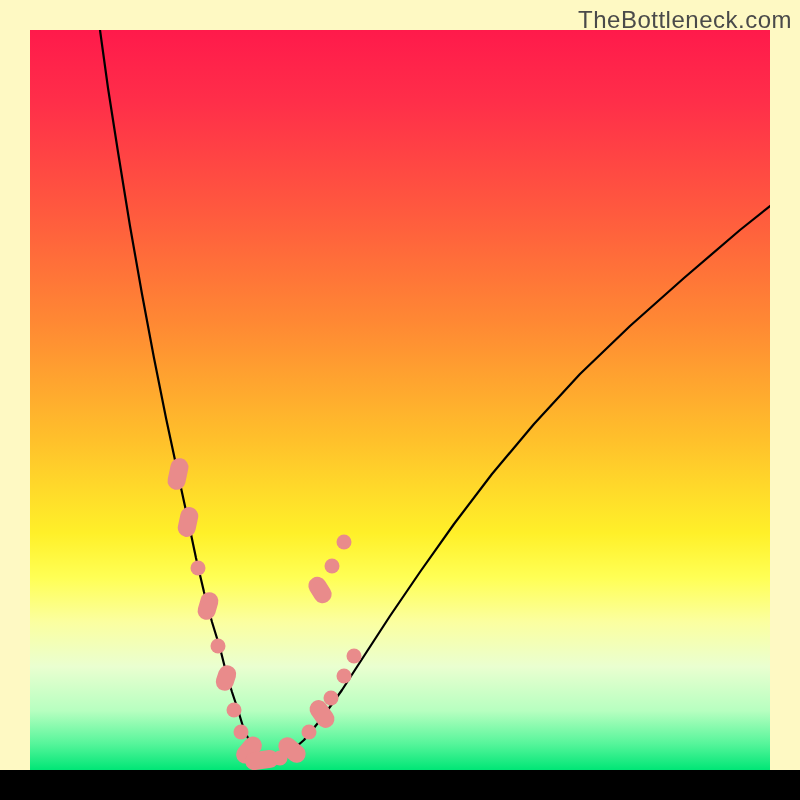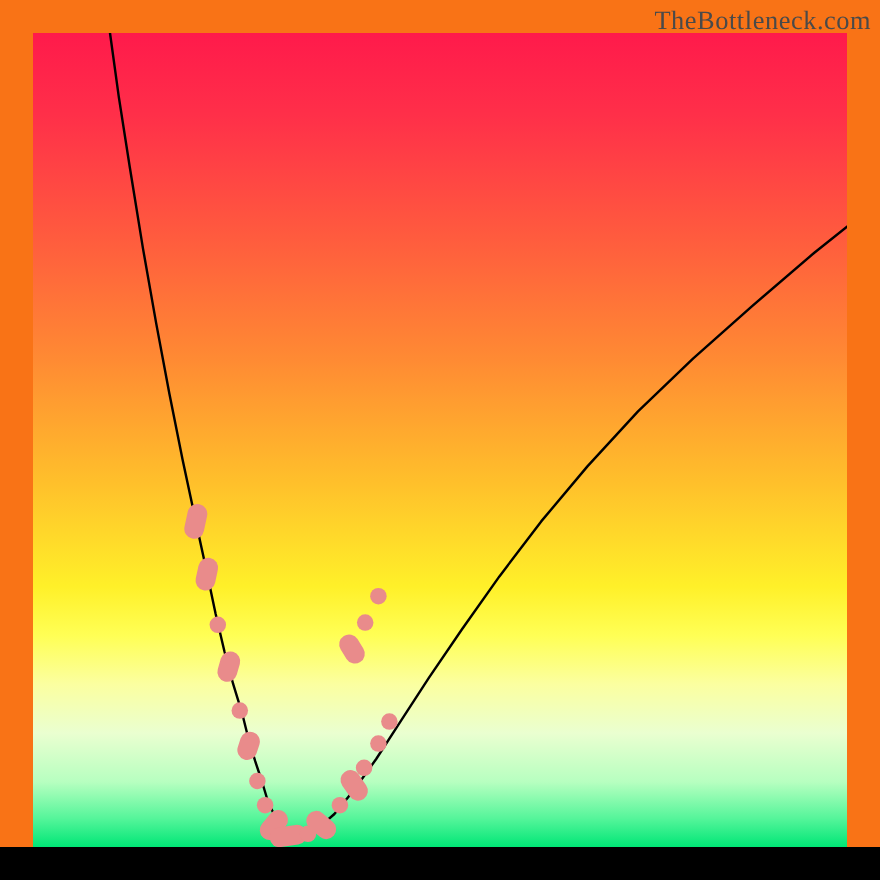--- a/index.html
+++ b/index.html
@@ -10,22 +10,21 @@
     overflow: hidden;
     background: #000;
     font-family: Arial, Helvetica, sans-serif;
   }
   .frame {
     position: absolute;
     left: 0;
     top: 0;
     width: 800px;
     height: 770px;
-    background: #f97316;
-    font-family: Liberation Serif, serif;
+    background: #fef9c3;
   }
   .plot-area {
     position: absolute;
     left: 30px;
     top: 30px;
     width: 740px;
     height: 740px;
     overflow: hidden;
   }
   .watermark {

